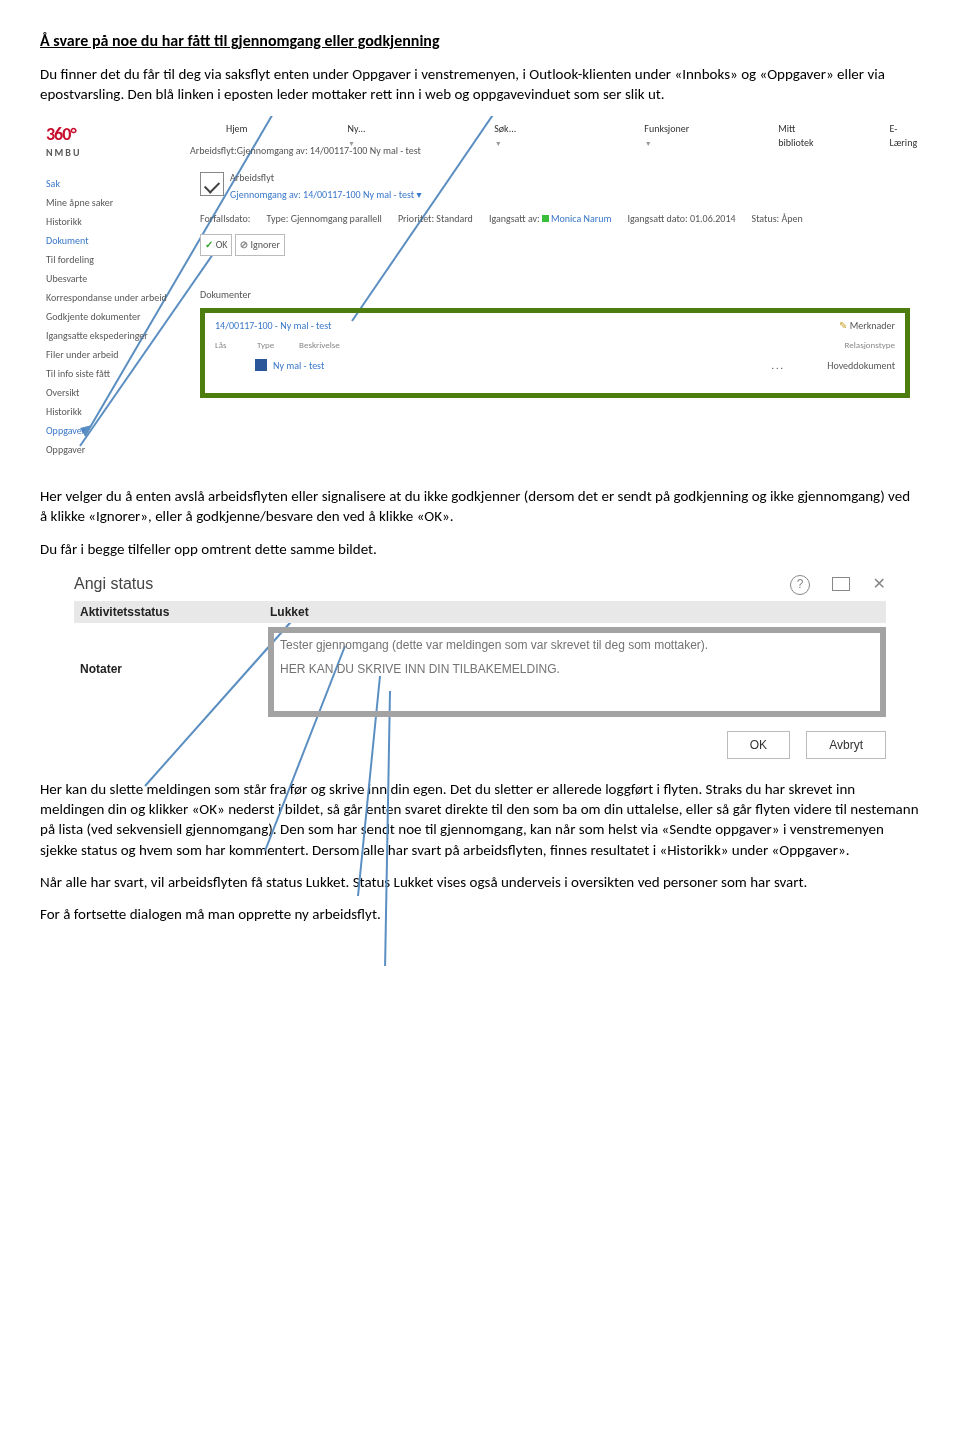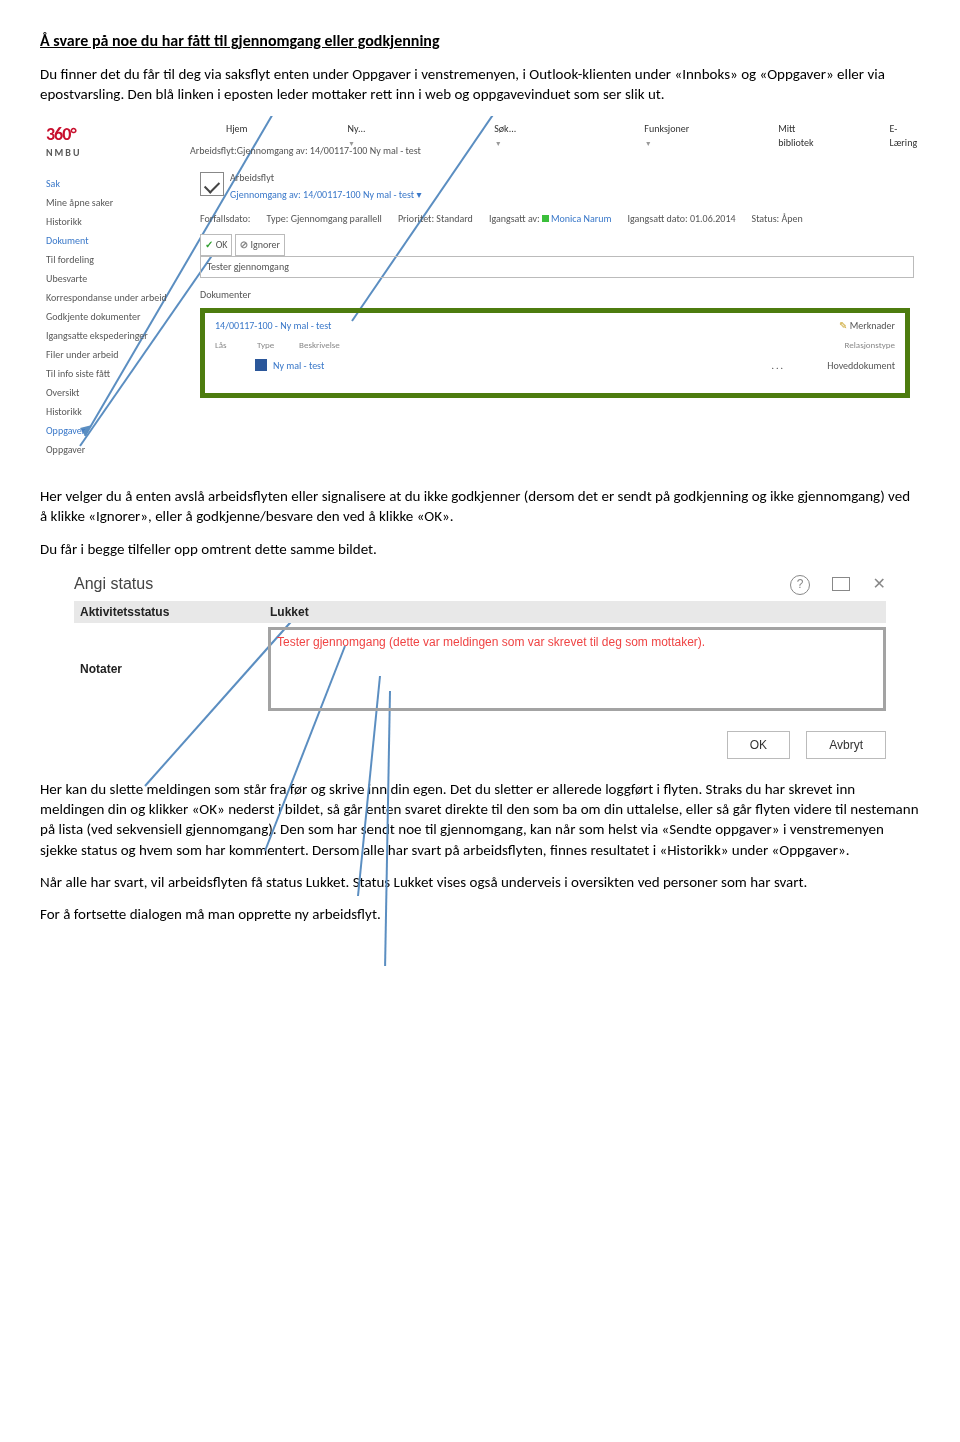--- a/index.html
+++ b/index.html
@@ -103,21 +103,21 @@
     font-family: "Segoe UI", Arial, sans-serif;
   }
   .ss2-title { position:absolute; left:34px; top:2px; font-size:16px; color:#444; }
   .ss2-help { position:absolute; right:110px; top:4px; width:18px; height:18px; border:1.5px solid #888; border-radius:50%; text-align:center; line-height:17px; font-size:12px; color:#888; }
   .ss2-sq { position:absolute; right:70px; top:6px; width:16px; height:12px; border:1.5px solid #888; }
   .ss2-x { position:absolute; right:34px; top:2px; font-size:16px; color:#888; }
   .ss2-row1 { position:absolute; left:34px; top:30px; right:34px; height:22px; background:#e8e8e8; }
   .ss2-lbl1 { position:absolute; left:40px; top:33px; font-weight:bold; font-size:12px; color:#222;}
   .ss2-val1 { position:absolute; left:230px; top:33px; font-weight:bold; font-size:12px; color:#222;}
   .ss2-notarea {
-    position:absolute; left:228px; top:56px; right:34px; border:3px solid #a3a3a3; padding:4px 6px; font-size:12px; color:#ef4444;
+    position:absolute; left:228px; top:56px; right:34px; border:6px solid #a3a3a3; padding:4px 6px; font-size:12px; color:#737373;
     height:70px;
   }
   .ss2-lbl2 { position:absolute; left:40px; top:90px; font-weight:bold; font-size:12px; color:#222;}
   .ss2-btnrow { position:absolute; right:34px; top:160px; }
   .ss2-btn { display:inline-block; border:1px solid #bbb; padding:5px 22px; font-size:12px; color:#333; background:#fff; margin-left:12px; }
 
   svg.lines { position:absolute; pointer-events:none; }
 </style>
 </head>
 <body>
@@ -179,21 +179,20 @@
     <span><span>Igangsatt av:</span> <span class="usersq"></span><span class="user">Monica Narum</span></span>
     <span>Igangsatt dato: 01.06.2014</span>
     <span>Status: Åpen</span>
   </div>
 
   <div class="ss1-btns">
     <span class="ss1-btn"><span class="chk">✓</span> <span>OK</span></span>
     <span class="ss1-btn"><span class="no">⊘</span> <span>Ignorer</span></span>
   </div>
 
-  <div class="ss1-testerbox">Tester gjennomgang</div>
 
   <div class="ss1-docs-label">Dokumenter</div>
 
   <div class="ss1-docsbox">
     <div class="ss1-doclink">14/00117-100 - Ny mal - test</div>
     <div class="ss1-merk"><span class="ss1-merkicon">✎</span> <span>Merknader</span></div>
     <div class="ss1-tablehdr">
       <span style="width:40px">Lås</span>
       <span style="width:40px">Type</span>
       <span>Beskrivelse</span>
@@ -223,20 +222,21 @@
   <div class="ss2-x">✕</div>
 
   <div class="ss2-row1"></div>
   <div class="ss2-lbl1">Aktivitetsstatus</div>
   <div class="ss2-val1">Lukket</div>
 
   <div class="ss2-lbl2">Notater</div>
   <div class="ss2-notarea">
     <div>Tester gjennomgang (dette var meldingen som var skrevet til deg som mottaker).</div>
     <div style="height:8px"></div>
+    <div>HER KAN DU SKRIVE INN DIN TILBAKEMELDING.</div>
   </div>
 
   <div class="ss2-btnrow">
     <span class="ss2-btn">OK</span>
     <span class="ss2-btn">Avbryt</span>
   </div>
 </div>
 
 <p>Her kan du slette meldingen som står fra før og skrive inn din egen. Det du sletter er allerede loggført i flyten. Straks du har skrevet inn meldingen din og klikker «OK» nederst i bildet, så går enten svaret direkte til den som ba om din uttalelse, eller så går flyten videre til nestemann på lista (ved sekvensiell gjennomgang). Den som har sendt noe til gjennomgang, kan når som helst via «Sendte oppgaver» i venstremenyen sjekke status og hvem som har kommentert. Dersom alle har svart på arbeidsflyten, finnes resultatet i «Historikk» under «Oppgaver».</p>
 <p>Når alle har svart, vil arbeidsflyten få status Lukket. Status Lukket vises også underveis i oversikten ved personer som har svart.</p>

